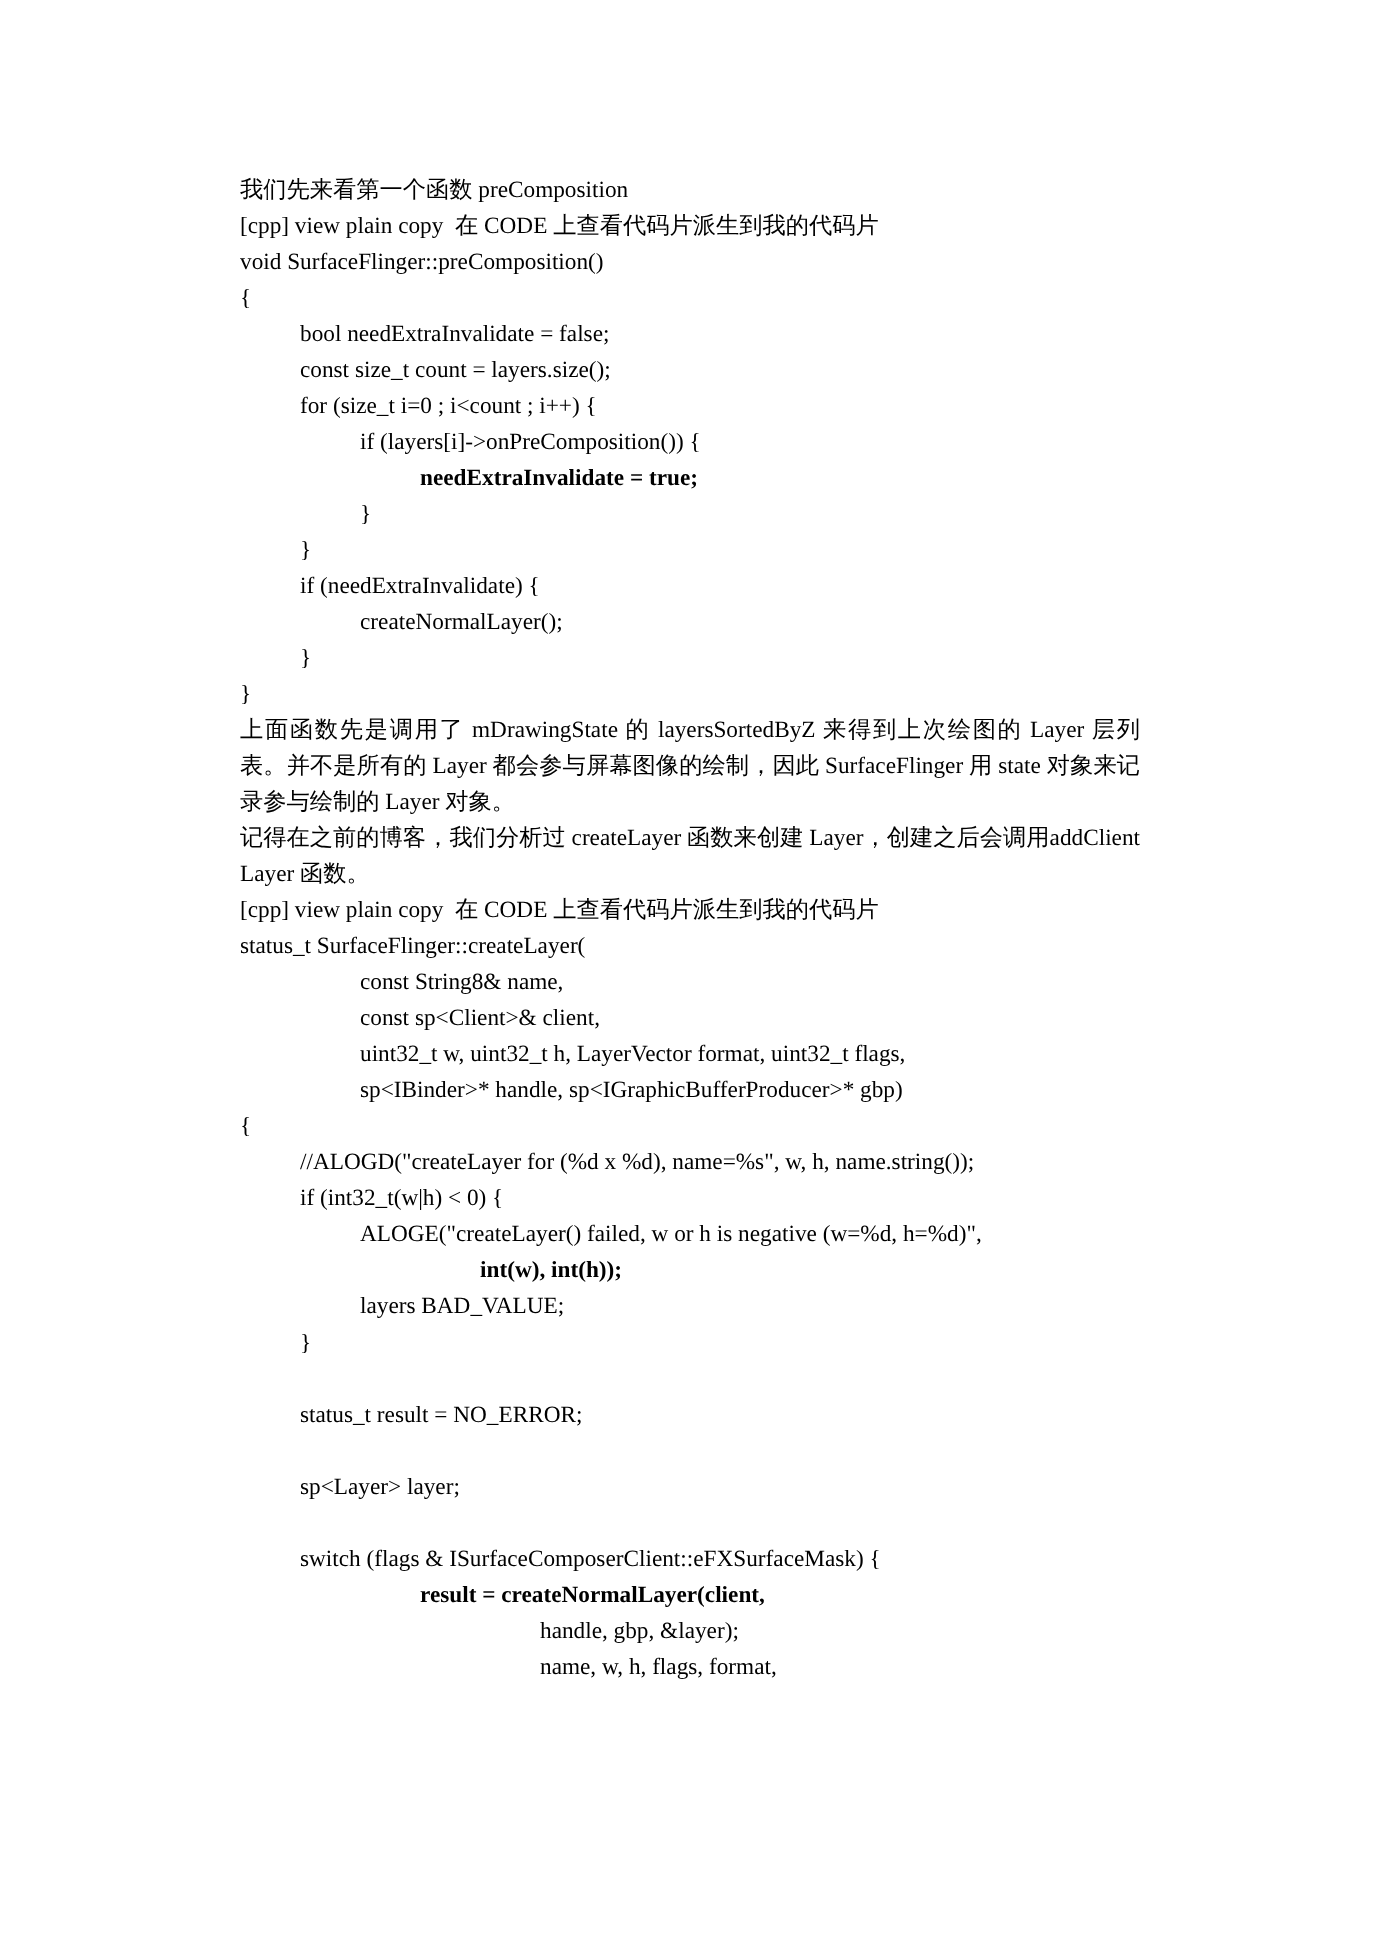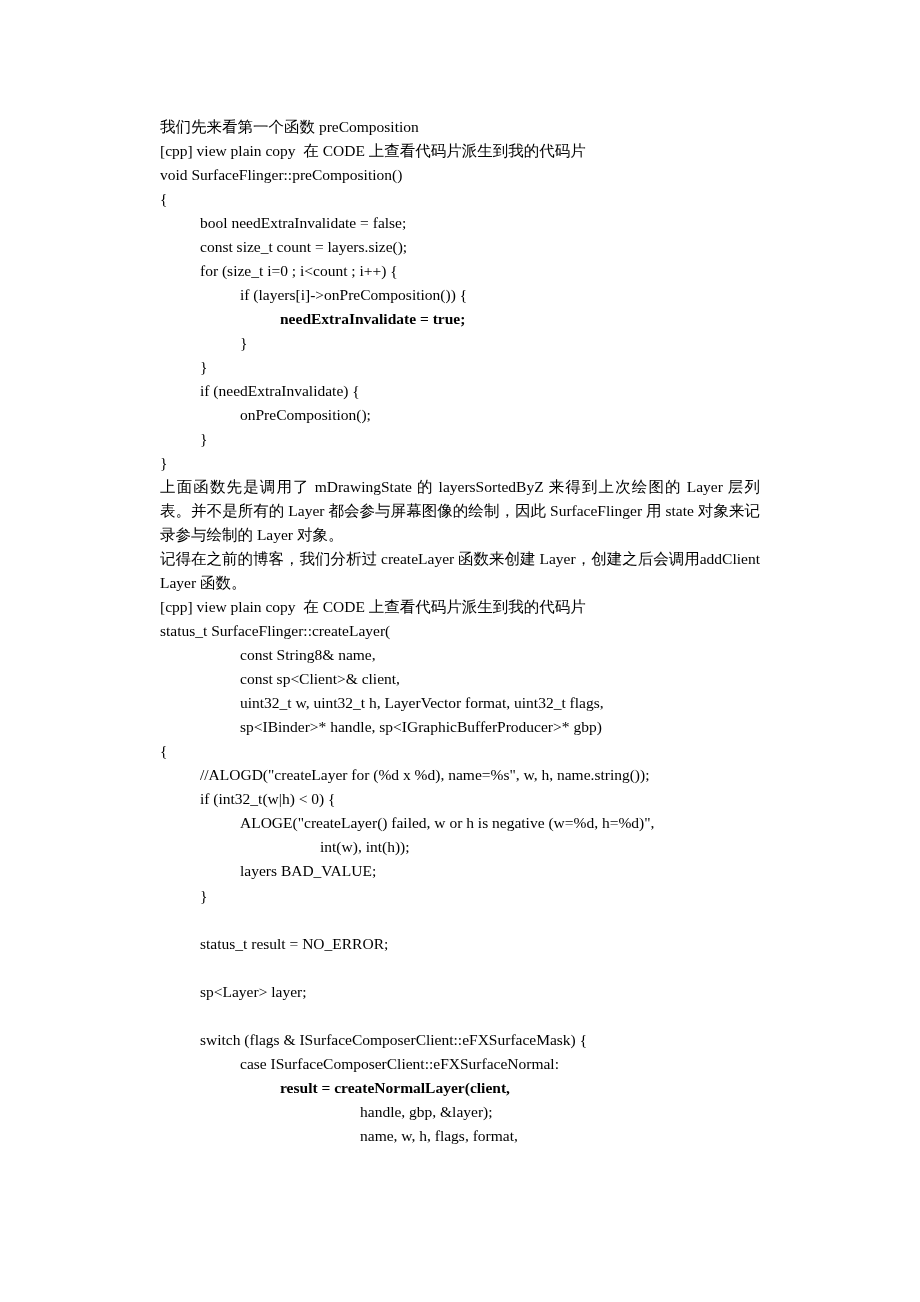--- a/index.html
+++ b/index.html
@@ -15,41 +15,41 @@
     min-height: 1302px;
     padding: 115px 160px 76px 160px;
     box-sizing: border-box;
   }
   .line { white-space: pre-wrap; word-break: break-all; }
   .justify { text-align: justify; text-justify: inter-ideograph; }
   .indent0 { padding-left: 0; }
   .indent1 { padding-left: 40px; }
   .indent2 { padding-left: 80px; }
   .indent3 { padding-left: 120px; font-weight: bold; }
-  .indent4 { padding-left: 160px; }
+  .indent4 { padding-left: 160px; font-weight: bold; }
   .indent5 { padding-left: 200px; }
   .blank { height: 1.55em; }
 </style>
 </head>
 <body>
 
 <div class="page" id="page">
     <div class="line indent0">我们先来看第一个函数 preComposition</div>
     <div class="line indent0">[cpp] view plain copy  在 CODE 上查看代码片派生到我的代码片</div>
     <div class="line indent0">void SurfaceFlinger::preComposition()</div>
     <div class="line indent0">{</div>
     <div class="line indent1">bool needExtraInvalidate = false;</div>
     <div class="line indent1">const size_t count = layers.size();</div>
     <div class="line indent1">for (size_t i=0 ; i&lt;count ; i++) {</div>
     <div class="line indent2">if (layers[i]-&gt;onPreComposition()) {</div>
     <div class="line indent3">needExtraInvalidate = true;</div>
     <div class="line indent2">}</div>
     <div class="line indent1">}</div>
     <div class="line indent1">if (needExtraInvalidate) {</div>
-    <div class="line indent2">onPreComposition();</div>
+    <div class="line indent2">createNormalLayer();</div>
     <div class="line indent1">}</div>
     <div class="line indent0">}</div>
     <div class="line indent0 justify">上面函数先是调用了 mDrawingState 的 layersSortedByZ 来得到上次绘图的 Layer 层列表。并不是所有的 Layer 都会参与屏幕图像的绘制，因此 SurfaceFlinger 用 state 对象来记录参与绘制的 Layer 对象。</div>
     <div class="line indent0 justify">记得在之前的博客，我们分析过 createLayer 函数来创建 Layer，创建之后会调用addClientLayer 函数。</div>
     <div class="line indent0">[cpp] view plain copy  在 CODE 上查看代码片派生到我的代码片</div>
     <div class="line indent0">status_t SurfaceFlinger::createLayer(</div>
     <div class="line indent2">const String8&amp; name,</div>
     <div class="line indent2">const sp&lt;Client&gt;&amp; client,</div>
     <div class="line indent2">uint32_t w, uint32_t h, LayerVector format, uint32_t flags,</div>
     <div class="line indent2">sp&lt;IBinder&gt;* handle, sp&lt;IGraphicBufferProducer&gt;* gbp)</div>
@@ -59,17 +59,16 @@
     <div class="line indent2">ALOGE("createLayer() failed, w or h is negative (w=%d, h=%d)",</div>
     <div class="line indent4">int(w), int(h));</div>
     <div class="line indent2">layers BAD_VALUE;</div>
     <div class="line indent1">}</div>
     <div class="line blank"></div>
     <div class="line indent1">status_t result = NO_ERROR;</div>
     <div class="line blank"></div>
     <div class="line indent1">sp&lt;Layer&gt; layer;</div>
     <div class="line blank"></div>
     <div class="line indent1">switch (flags &amp; ISurfaceComposerClient::eFXSurfaceMask) {</div>
-    <div class="line indent2">case ISurfaceComposerClient::eFXSurfaceNormal:</div>
     <div class="line indent3">result = createNormalLayer(client,</div>
     <div class="line indent5">handle, gbp, &amp;layer);</div>
     <div class="line indent5">name, w, h, flags, format,</div>
   </div>
 
 </body></html>

